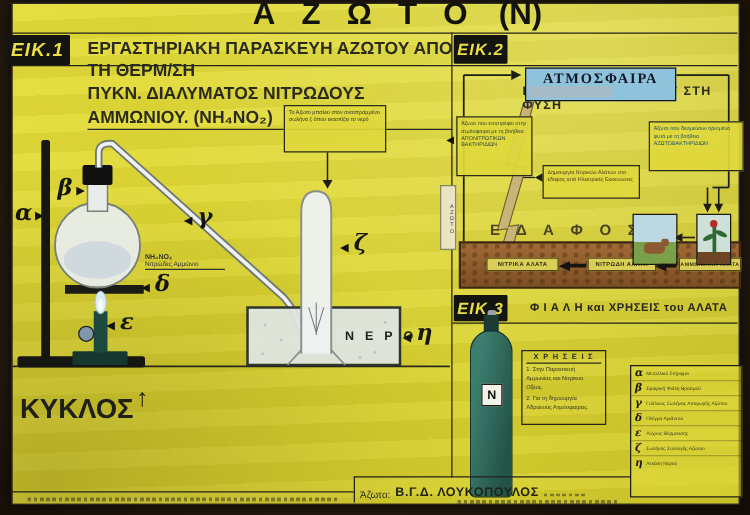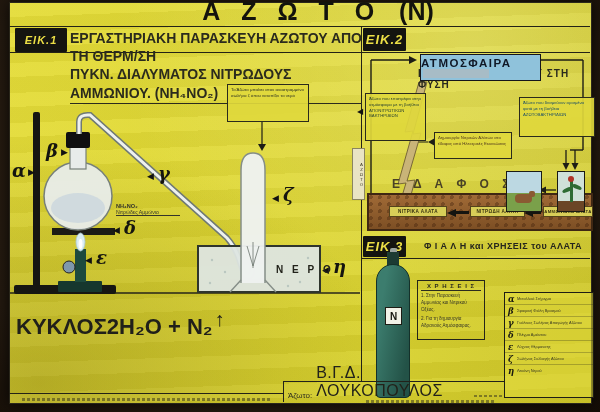--- a/index.html
+++ b/index.html
@@ -115,21 +115,21 @@
   <div class="abs rule" style="left:9px;top:52px;width:581px;"></div>
   <div class="abs vline" style="left:361px;top:26px;height:356px;"></div>
   <div class="abs rule" style="left:9px;top:393px;width:274px;border-top-width:1px;"></div>
   <div class="abs rule" style="left:362px;top:258px;width:228px;border-top-width:1px;"></div>
 
   <div class="abs" style="left:168px;top:-3px;width:300px;display:flex;justify-content:center;align-items:baseline;gap:18px;">
     <span style="font-size:25px;font-weight:bold;letter-spacing:7px;color:#13130d;">Α Ζ Ω Τ Ο</span>
     <span style="font-size:25px;font-weight:bold;color:#13130d;">(Ν)</span>
   </div>
 
-  <div class="abs tag" style="left:15px;top:28px;width:52px;height:24px;font-size:11px;">ΕΙΚ.1</div>
+  <div class="abs tag" style="left:4px;top:28px;width:52px;height:24px;font-size:15px;">ΕΙΚ.1</div>
   <div class="abs hdr" style="left:70px;top:29px;width:292px;font-size:14px;">
     <div>ΕΡΓΑΣΤΗΡΙΑΚΗ  ΠΑΡΑΣΚΕΥΗ  ΑΖΩΤΟΥ  ΑΠΟ  ΤΗ  ΘΕΡΜ/ΣΗ</div>
     <div style="border-bottom:1px solid #2b2b1d;padding-bottom:1px;">ΠΥΚΝ.  ΔΙΑΛΥΜΑΤΟΣ  ΝΙΤΡΩΔΟΥΣ  ΑΜΜΩΝΙΟΥ.    (ΝΗ₄ΝΟ₂)</div>
   </div>
 
   <span class="abs greek" style="left:12px;top:160px;font-size:18px;">α</span>
   <span class="abs tri" style="left:28px;top:168px;font-size:9px;">▶</span>
   <span class="abs greek" style="left:46px;top:140px;font-size:18px;">β</span>
   <span class="abs tri" style="left:61px;top:148px;font-size:9px;">▶</span>
   <span class="abs tri" style="left:147px;top:172px;font-size:9px;">◀</span>
@@ -145,30 +145,29 @@
 
   <div class="abs tinybox" style="left:227px;top:84px;width:82px;height:38px;font-size:4.4px;">Το Άζωτο μπαίνει στον αναστραμμένο σωλήνα ζ όπου εκτοπίζει το νερό</div>
   <div class="abs" style="left:116px;top:203px;width:64px;color:#34342a;">
     <div style="font-size:5.6px;font-weight:bold;">ΝΗ₄ΝΟ₂</div>
     <div style="font-size:5.2px;border-bottom:.8px solid #34342a;">Νιτρώδες Αμμώνιο</div>
   </div>
   <span class="abs" style="left:276px;top:264px;font-size:10px;font-weight:bold;letter-spacing:3px;color:#22221a;">Ν Ε Ρ Ο</span>
 
   <div class="abs" style="left:16px;top:314px;width:345px;display:flex;align-items:center;">
     <span style="font-size:22px;font-weight:bold;color:#20201a;">ΚΥΚΛΟΣ</span>
-    <span style="font-size:22px;font-weight:bold;color:#20201a;">2H₂O + N₂</span>
     <span style="font-size:20px;font-weight:bold;color:#20201a;position:relative;top:-8px;left:2px;">↑</span>
   </div>
   <div class="abs blur" style="left:22px;top:398px;width:250px;"></div>
 
   <div class="abs tag" style="left:363px;top:28px;width:43px;height:23px;font-size:13px;">ΕΙΚ.2</div>
   <span class="abs" style="left:418px;top:34px;font-size:10px;font-weight:bold;letter-spacing:1px;color:#2a2a1e;margin-top:34px;">ΚΥΚΛΟΣ  ΤΟΥ  ΑΖΩΤΟΥ  ΣΤΗ  ΦΥΣΗ</span>
 
   <div class="abs" style="left:420px;top:54px;width:121px;height:27px;background:#8fc2db;border:1.5px solid #16161a;box-sizing:border-box;">
-    <div style="text-align:left;font-size:11.5px;font-weight:bold;letter-spacing:1.5px;color:#101826;margin-top:2px;">ΑΤΜΟΣΦΑΙΡΑ</div>
+    <div style="text-align:center;font-size:11.5px;font-weight:bold;letter-spacing:1.5px;color:#101826;margin-top:2px;font-family:Liberation Serif, serif;">ΑΤΜΟΣΦΑΙΡΑ</div>
     <div class="abs" style="left:2px;top:14px;width:66px;height:9px;background:#a7bcc6;"></div>
   </div>
 
   <span class="abs tri" style="left:357px;top:108px;font-size:8px;">◀</span>
   <div class="abs tinybox" style="left:365px;top:93px;width:61px;height:48px;color:#2e4630;">Άζωτο που επιστρέφει στην ατμόσφαιρα με τη βοήθεια ΑΠΟΝΙΤΡΩΤΙΚΩΝ ΒΑΚΤΗΡΙΔΙΩΝ</div>
   <div class="abs tinybox" style="left:519px;top:97px;width:76px;height:40px;color:#1d4f66;">Άζωτο που δεσμεύουν ορισμένα φυτά με τη βοήθεια ΑΖΩΤΟΒΑΚΤΗΡΙΔΙΩΝ</div>
   <div class="abs tinybox" style="left:434px;top:132px;width:78px;height:27px;color:#513a1e;">Δημιουργία Νιτρικών Αλάτων στο έδαφος από Ηλεκτρικές Εκκενώσεις</div>
 
   <div class="abs" style="left:352px;top:148px;width:11px;height:50px;background:#e9e4c4;border:.5px solid #8a8560;writing-mode:vertical-rl;text-orientation:upright;font-size:4.4px;color:#44402a;text-align:center;">ΑΖΩΤΟ</div>
 
@@ -236,16 +235,16 @@
         <span class="tx">Σωλήνας Συλλογής Αζώτου</span>
       </div>
     <div class="legrow" style="border-bottom:none;">
         <span class="lt">η</span>
         <span class="tx">Λεκάνη Νερού</span>
       </div>
   </div>
 
   <div class="abs" style="left:283px;top:381px;width:221px;height:21px;border-left:1px solid #22221a;border-top:1px solid #22221a;box-sizing:border-box;display:flex;align-items:flex-end;padding:0 0 2px 4px;gap:4px;">
     <span style="font-size:8px;color:#2a2a1e;">Άζωτο:</span>
-    <span style="font-size:16px;font-weight:normal;color:#22221a;letter-spacing:.5px;">Β.Γ.Δ.  ΛΟΥΚΟΠΟΥΛΟΣ</span>
+    <span style="font-size:10px;font-weight:bold;color:#22221a;letter-spacing:.5px;">Β.Γ.Δ.  ΛΟΥΚΟΠΟΥΛΟΣ</span>
     <span class="blur" style="width:34px;margin-bottom:3px;"></span>
   </div>
 </div>
 
 </body></html>

